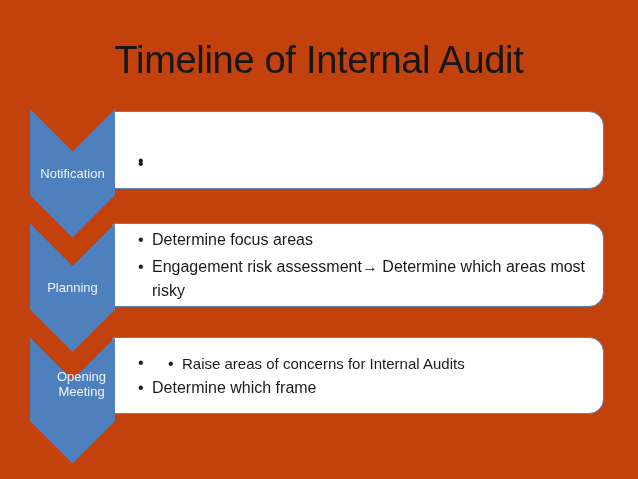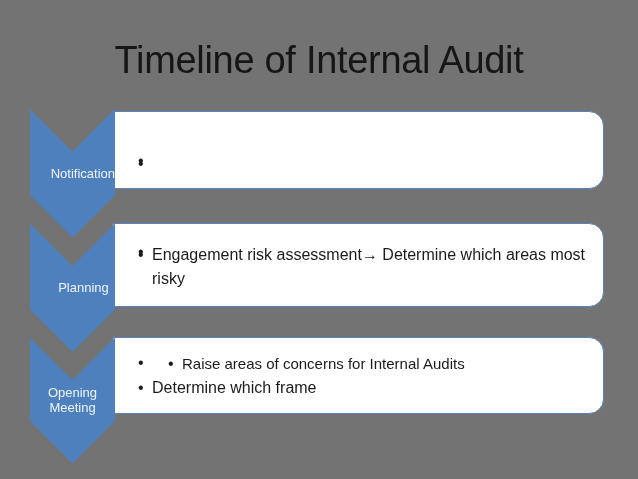--- a/index.html
+++ b/index.html
@@ -1,20 +1,20 @@
 <!DOCTYPE html>
 <html><head>
 <meta charset="utf-8">
 <style>
   html, body { margin: 0; padding: 0; background: #ffffff; }
   .slide {
     position: relative;
     width: 638px;
     height: 479px;
-    background: #737373;
+    background: #c2410c;
     overflow: hidden;
     font-family: "Liberation Sans", sans-serif;
   }
 
   
   .title {
     position: absolute;
     top: 35px;
     left: 0;
     width: 638px;
@@ -85,43 +85,44 @@
     width: 85px;
     display: flex;
     align-items: center;
     justify-content: center;
     text-align: center;
     font-size: 13px;
     line-height: 15px;
     color: #edf3fa;
     z-index: 3;
   }
-  .lab1 { top: 109px; height: 128px; justify-content: flex-end; }
-  .lab2 { top: 223px; height: 129px; padding-left: 11px; }
-  .lab3 { top: 337px; height: 126px; }
+  .lab1 { top: 109px; height: 128px; }
+  .lab2 { top: 223px; height: 129px; }
+  .lab3 { top: 321px; height: 126px; padding-left: 9px; }
 </style>
 </head>
 <body>
 
 <div class="slide">
 
   <h1 class="title">Timeline of Internal Audit</h1>
 
   <div class="card card1">
     <div class="b l1">
       <span class="dot">•</span>
     </div>
     <div class="b l1">
       <span class="dot">•</span>
     </div>
   </div>
 
   <div class="card card2">
     <div class="b l1">
       <span class="dot">•</span>
+      <span>Determine focus areas</span>
     </div>
     <div class="b l1">
       <span class="dot">•</span>
       <span>Engagement risk assessment→ Determine which areas most risky</span>
     </div>
   </div>
 
   <div class="card card3">
     <div class="b l1">
       <span class="dot">•</span>

